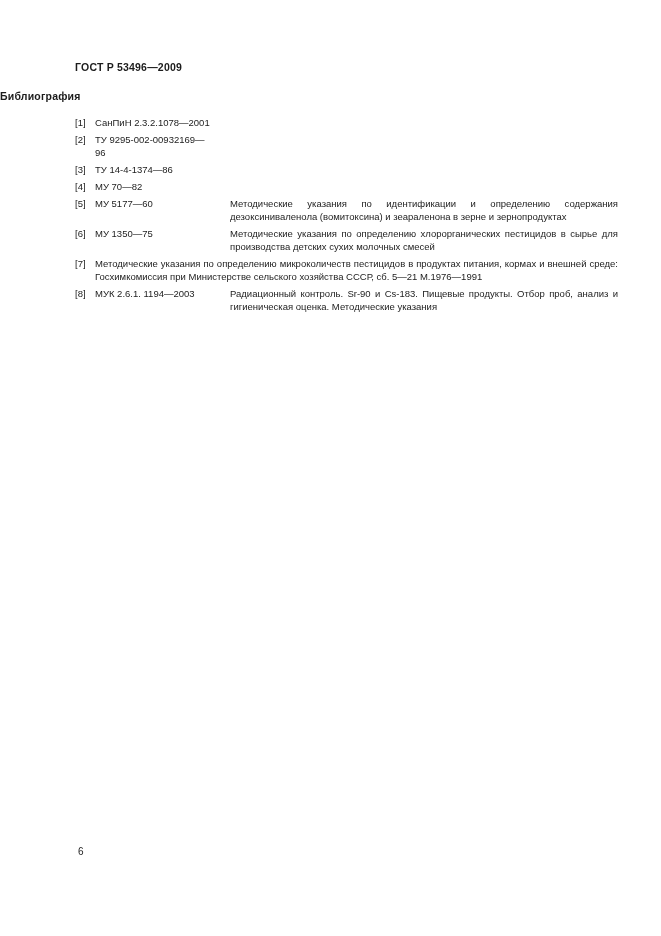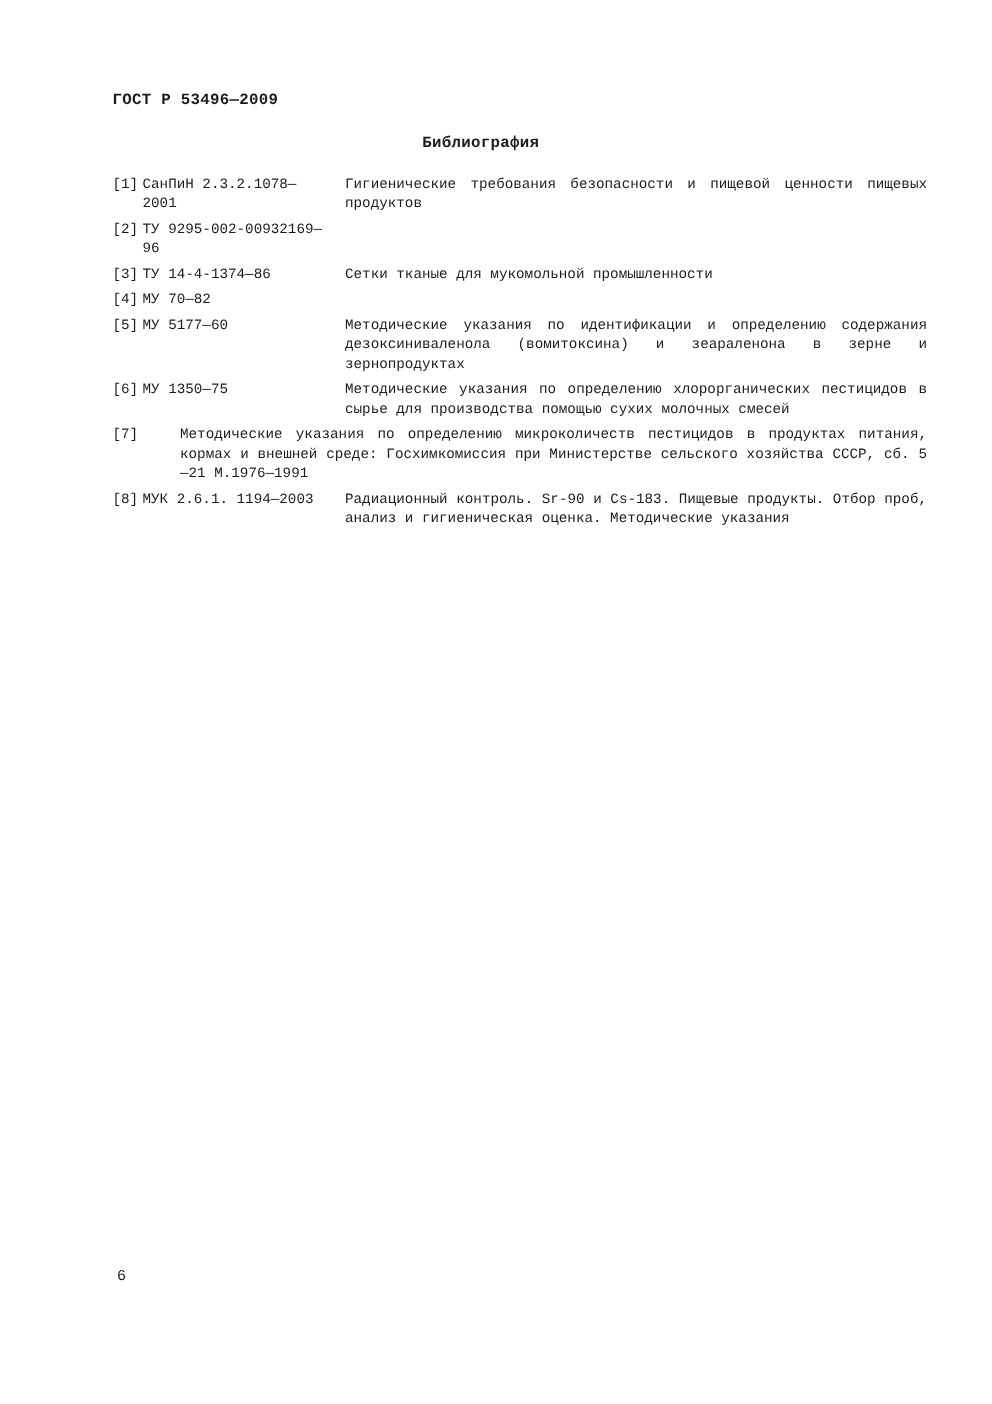--- a/index.html
+++ b/index.html
@@ -5,39 +5,38 @@
   html, body {
     margin: 0;
     padding: 0;
     background: #ffffff;
   }
   .page {
     position: relative;
     width: 641px;
     height: 936px;
     background: #ffffff;
-    font-family: Liberation Mono, monospace;
+    font-family: Liberation Sans, sans-serif;
     color: #1c1c1c;
     overflow: hidden;
   }
   .doc-header {
     position: absolute;
     left: 75px;
     top: 61px;
     font-size: 10.5px;
     font-weight: bold;
     letter-spacing: 0.2px;
     white-space: nowrap;
   }
   .doc-title {
     position: absolute;
     left: 0;
     right: 0;
     top: 90px;
-    text-align: center;
     font-size: 10.5px;
     font-weight: bold;
     letter-spacing: 0.2px;
   }
   .bib-list {
     position: absolute;
     left: 75px;
     top: 116px;
     width: 543px;
   }
@@ -57,21 +56,20 @@
     width: 135px;
     padding-right: 15px;
     box-sizing: border-box;
   }
   .bib-entry .text {
     flex: 1 1 auto;
     text-align: justify;
   }
   .bib-entry.full .text {
     text-align: justify;
-    margin-left: 25px;
   }
   .page-number {
     position: absolute;
     left: 78px;
     top: 846px;
     font-size: 10px;
   }
 </style>
 </head>
 <body>
@@ -80,49 +78,47 @@
 
   <div class="doc-header">ГОСТ Р 53496—2009</div>
 
   <div class="doc-title">Библиография</div>
 
   <div class="bib-list">
 
     <div class="bib-entry">
       <span class="num">[1]</span>
       <span class="code">СанПиН 2.3.2.1078—2001</span>
-      <span class="text">Гигиенические требования безопасности и пищевой ценности пищевых продуктов</span>
     </div>
 
     <div class="bib-entry">
       <span class="num">[2]</span>
       <span class="code">ТУ 9295-002-00932169—96</span>
     </div>
 
     <div class="bib-entry">
       <span class="num">[3]</span>
       <span class="code">ТУ 14-4-1374—86</span>
-      <span class="text">Сетки тканые для мукомольной промышленности</span>
     </div>
 
     <div class="bib-entry">
       <span class="num">[4]</span>
       <span class="code">МУ 70—82</span>
     </div>
 
     <div class="bib-entry">
       <span class="num">[5]</span>
       <span class="code">МУ 5177—60</span>
       <span class="text">Методические указания по идентификации и определению содержания дезоксиниваленола (вомитоксина) и зеараленона в зерне и зернопродуктах</span>
     </div>
 
     <div class="bib-entry">
       <span class="num">[6]</span>
       <span class="code">МУ 1350—75</span>
-      <span class="text">Методические указания по определению хлорорганических пестицидов в сырье для производства помощью сухих молочных смесей</span>
+      <span class="text">Методические указания по определению хлорорганических пестицидов в сырье для производства детских сухих молочных смесей</span>
     </div>
 
     <div class="bib-entry full">
       <span class="num">[7]</span>
       <span class="text">Методические указания по определению микроколичеств пестицидов в продуктах питания, кормах и внешней среде: Госхимкомиссия при Министерстве сельского хозяйства СССР, сб. 5—21 М.1976—1991</span>
     </div>
 
     <div class="bib-entry">
       <span class="num">[8]</span>
       <span class="code">МУК 2.6.1. 1194—2003</span>

